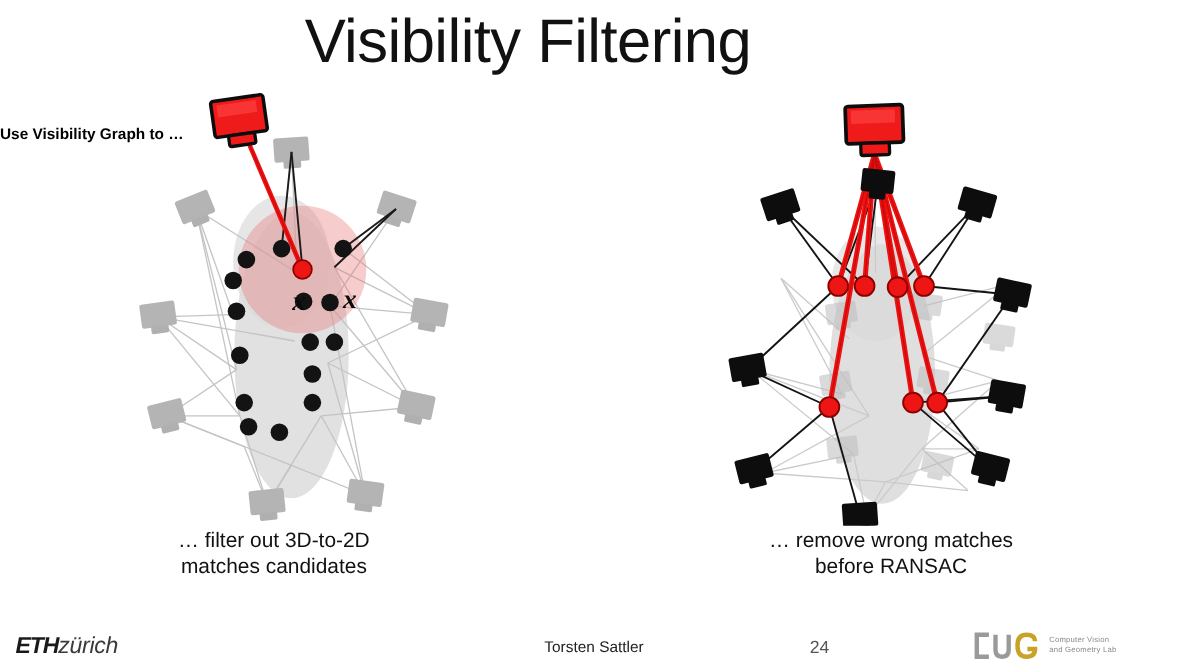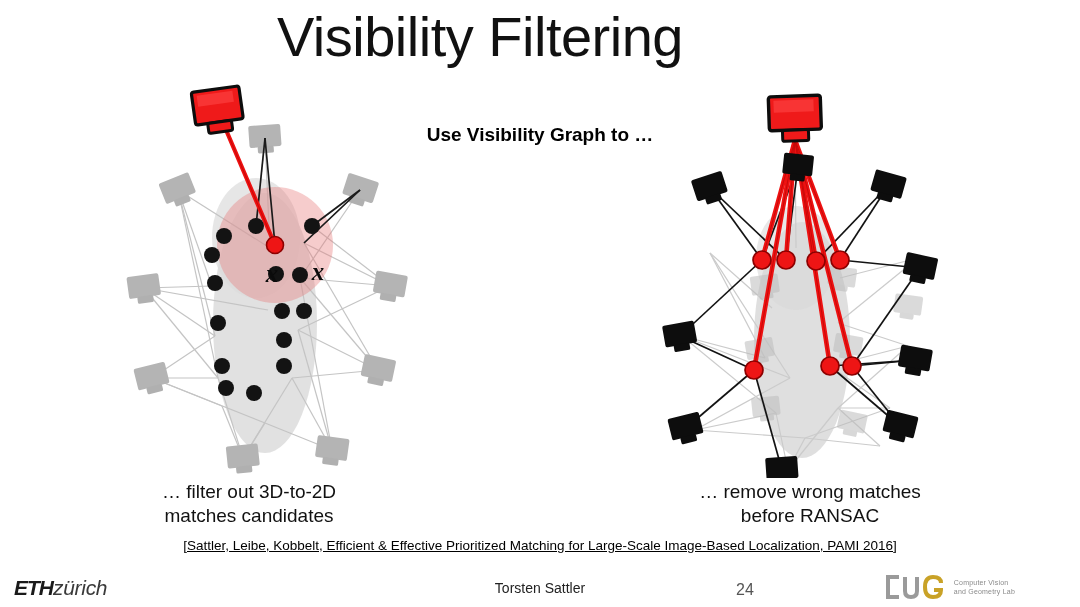--- a/index.html
+++ b/index.html
@@ -28,24 +28,23 @@
     font-weight: 400;
     letter-spacing: -0.5px;
     line-height: 1.05;
     color: #111111;
   }
 
   
   #subtitle {
     position: absolute;
     left: 0;
-    top: 124px;
+    top: 113px;
     width: 1080px;
-    text-align: center;
-    font-size: 19px;
+    font-size: 14px;
     font-weight: bold;
     color: #000000;
   }
 
   
   .stage {
     position: absolute;
     top: 78px;
     width: 420px;
     height: 400px;
@@ -450,21 +449,20 @@
   <div class="caption" id="caption-left">
     <span class="line">… filter out 3D-to-2D</span>
     <span class="line">matches candidates</span>
   </div>
 
   <div class="caption" id="caption-right">
     <span class="line">… remove wrong matches</span>
     <span class="line">before RANSAC</span>
   </div>
 
-  <div id="citation">[Sattler, Leibe, Kobbelt, Efficient &amp; Effective Prioritized Matching for Large-Scale Image-Based Localization, PAMI 2016]</div>
 
   <div id="footer">
     <div id="eth-logo">
       <span class="eth">ETH</span><span class="zurich">zürich</span>
     </div>
 
     <div id="presenter">Torsten Sattler</div>
 
     <div id="page-number">24</div>
 

